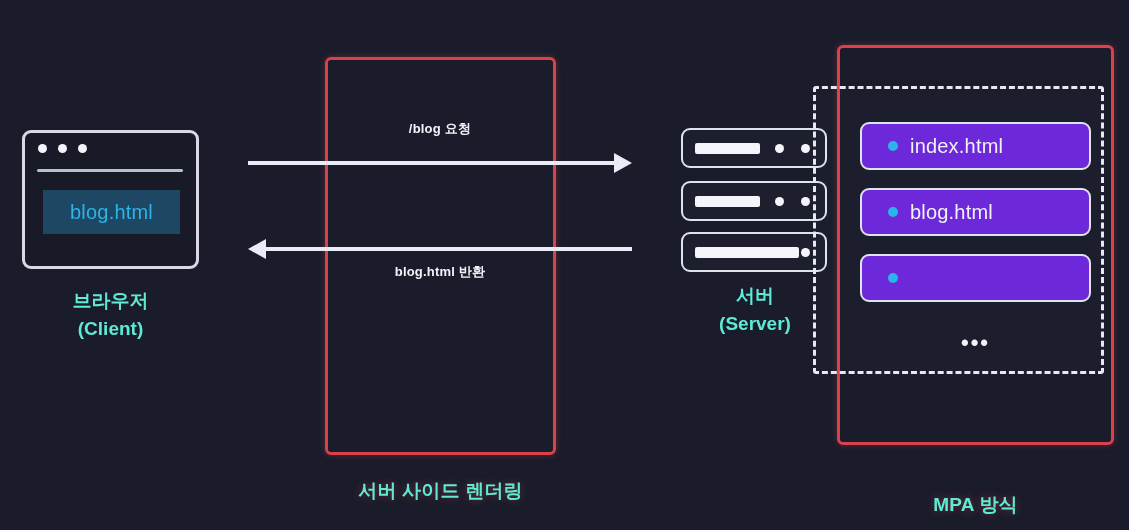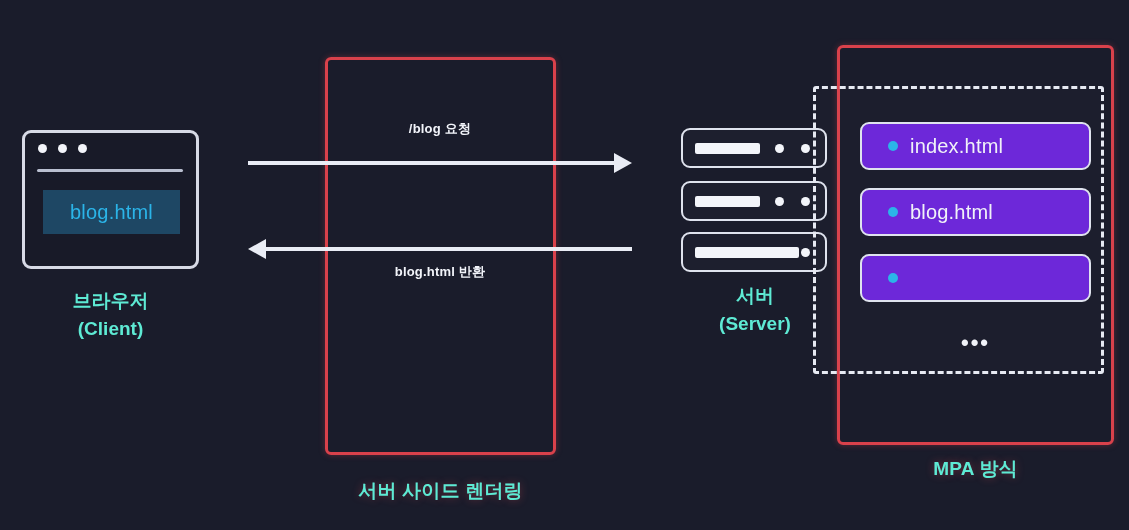--- a/index.html
+++ b/index.html
@@ -32,21 +32,21 @@
     position: absolute;
     color: #5eead4;
     font-size: 19px;
     font-weight: bold;
     letter-spacing: 0.2px;
     text-align: center;
     text-shadow: 0 0 8px rgba(224,74,82,0.45);
     white-space: nowrap;
   }
   #ssr-caption { left: 325px; top: 478px; width: 231px; }
-  #mpa-caption { left: 837px; top: 456px; width: 277px; }
+  #mpa-caption { left: 837px; top: 492px; width: 277px; }
 
   
   #browser {
     position: absolute;
     left: 22px; top: 130px;
     width: 177px; height: 139px;
     border: 3px solid #d7dae6;
     border-radius: 9px;
     box-sizing: border-box;
     background: #181a28;

